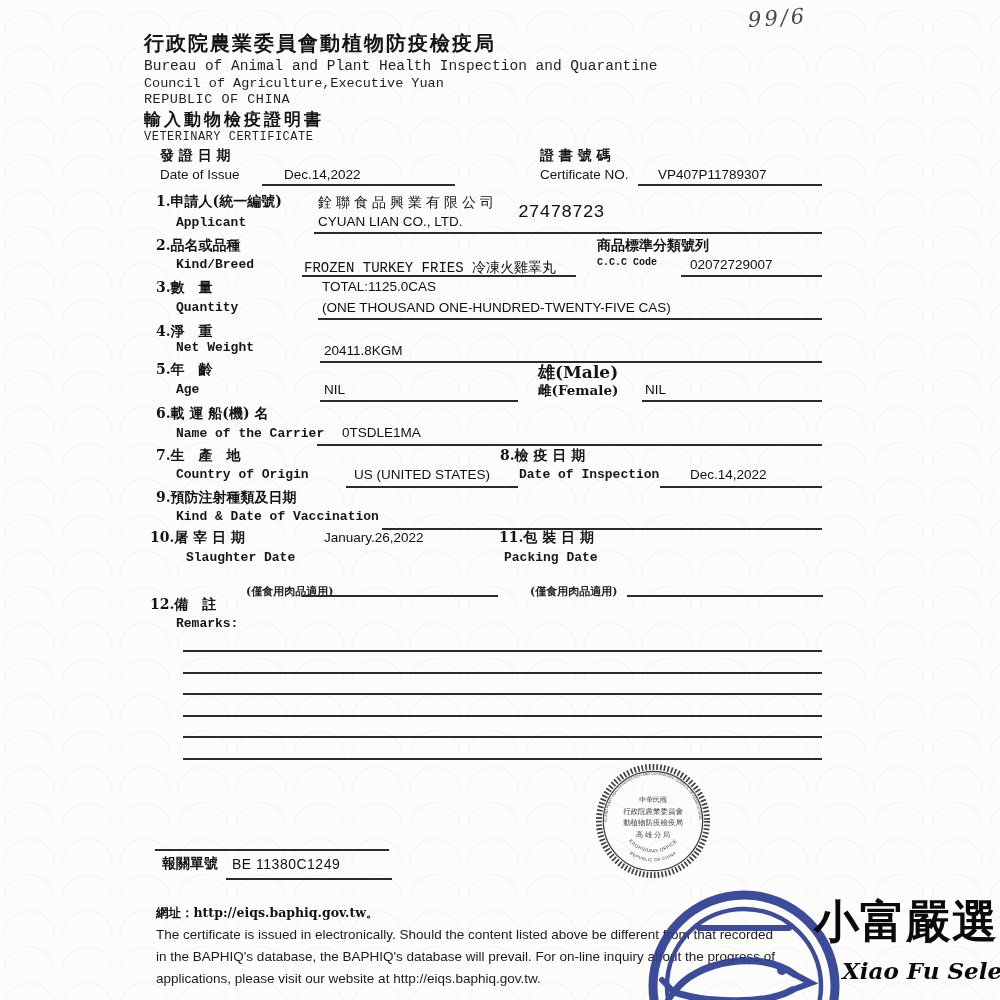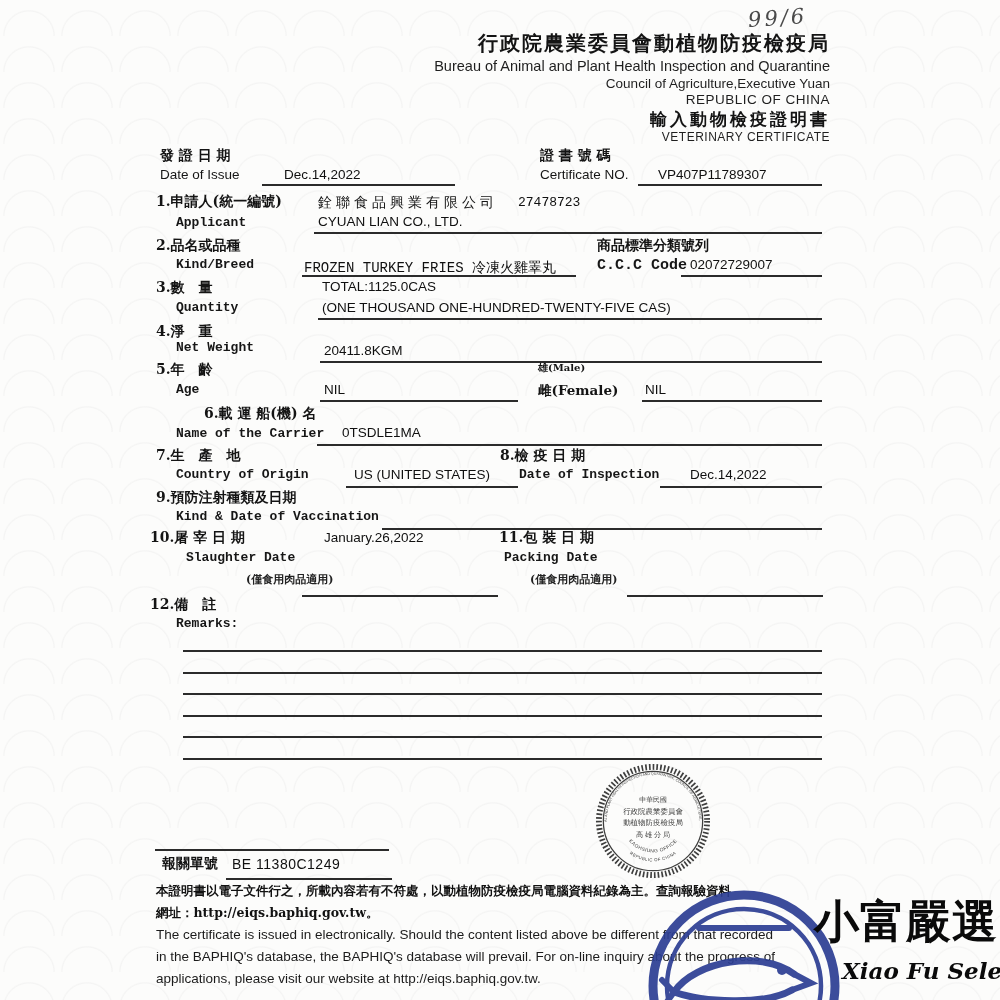--- a/index.html
+++ b/index.html
@@ -8,22 +8,22 @@
   .page::before{content:"";position:absolute;inset:0;pointer-events:none;
         background-image:radial-gradient(circle 26px at 50% 100%,transparent 24px,rgba(120,120,125,.06) 25px,transparent 26.5px);
         background-size:58px 36px;}
   .abs{position:absolute;white-space:nowrap;}
   .zh{font-family:"DejaVu Serif",serif;font-weight:700;font-size:14px;color:#141414;}
   .enlab{font-family:"Liberation Mono",monospace;font-weight:700;font-size:13px;color:#161616;}
   .slab{font-family:"Liberation Sans",sans-serif;font-size:13.5px;color:#161616;}
   .val{font-family:"Liberation Sans",sans-serif;font-size:13.5px;color:#101010;}
   .valmono{font-family:"Liberation Mono",monospace;font-size:14px;color:#101010;}
   .hline{position:absolute;height:1.6px;background:#2b2b2b;}
-  .hdr{left:150px;width:680px;text-align:right;}
-  .note{font-family:"DejaVu Serif",serif;font-weight:700;font-size:11px;color:#222;}
+  .hdr{left:144px;width:680px;text-align:left;font-family:Liberation Mono, monospace;}
+  .note{font-family:"DejaVu Serif",serif;font-weight:700;font-size:11px;color:#222;margin-top:12px;}
   .footzh{font-family:"DejaVu Serif",serif;font-weight:700;font-size:12.5px;color:#111;}
   .footen{font-family:"Liberation Sans",sans-serif;font-size:13.5px;color:#1b1b1b;}
 </style>
 </head>
 <body>
 
 <div class="page">
 
   <div class="abs" style="left:748px;top:6px;font-family:'DejaVu Serif',serif;font-style:italic;font-size:21px;color:#4a4a4a;transform:rotate(-4deg);letter-spacing:3px;">99/6</div>
 
@@ -39,55 +39,55 @@
   <div class="abs val" style="left:284px;top:167px;">Dec.14,2022</div>
   <div class="hline" style="left:262px;top:184px;width:193px;"></div>
 
   <div class="abs zh" style="left:540px;top:147px;">證 書 號 碼</div>
   <div class="abs slab" style="left:540px;top:167px;">Certificate NO.</div>
   <div class="abs val" style="left:658px;top:167px;">VP407P11789307</div>
   <div class="hline" style="left:638px;top:184px;width:184px;"></div>
 
   <div class="abs zh" style="left:156px;top:193px;">1.申請人(統一編號)</div>
   <div class="abs zh" style="left:318px;top:194px;font-weight:400;letter-spacing:4px;">銓聯食品興業有限公司</div>
-  <div class="abs valmono" style="left:518px;top:195px;font-size:13px;">27478723</div>
+  <div class="abs valmono" style="left:518px;top:202px;font-size:18px;">27478723</div>
   <div class="abs enlab" style="left:176px;top:215px;">Applicant</div>
   <div class="abs val" style="left:318px;top:214px;">CYUAN LIAN CO., LTD.</div>
   <div class="hline" style="left:314px;top:232px;width:508px;"></div>
 
   <div class="abs zh" style="left:156px;top:237px;">2.品名或品種</div>
   <div class="abs zh" style="left:597px;top:237px;">商品標準分類號列</div>
   <div class="abs enlab" style="left:176px;top:257px;">Kind/Breed</div>
   <div class="abs valmono" style="left:304px;top:259px;">FROZEN TURKEY FRIES 冷凍火雞睪丸</div>
   <div class="hline" style="left:302px;top:275px;width:274px;"></div>
-  <div class="abs enlab" style="left:597px;top:257px;font-size:15px;">C.C.C Code</div>
+  <div class="abs enlab" style="left:597px;top:257px;font-size:10px;">C.C.C Code</div>
   <div class="abs val" style="left:690px;top:257px;">02072729007</div>
   <div class="hline" style="left:681px;top:275px;width:141px;"></div>
 
   <div class="abs zh" style="left:156px;top:279px;">3.數　量</div>
   <div class="abs val" style="left:322px;top:279px;">TOTAL:1125.0CAS</div>
   <div class="abs enlab" style="left:176px;top:300px;">Quantity</div>
   <div class="abs val" style="left:322px;top:300px;">(ONE THOUSAND ONE-HUNDRED-TWENTY-FIVE CAS)</div>
   <div class="hline" style="left:318px;top:318px;width:504px;"></div>
 
   <div class="abs zh" style="left:156px;top:323px;">4.淨　重</div>
   <div class="abs enlab" style="left:176px;top:340px;">Net Weight</div>
   <div class="abs val" style="left:324px;top:343px;">20411.8KGM</div>
   <div class="hline" style="left:320px;top:361px;width:502px;"></div>
 
   <div class="abs zh" style="left:156px;top:361px;">5.年　齡</div>
-  <div class="abs zh" style="left:538px;top:361px;font-size:10px;">雄(Male)</div>
+  <div class="abs zh" style="left:538px;top:361px;font-size:17px;">雄(Male)</div>
   <div class="abs enlab" style="left:176px;top:382px;">Age</div>
   <div class="abs val" style="left:324px;top:382px;">NIL</div>
   <div class="hline" style="left:320px;top:400px;width:198px;"></div>
   <div class="abs zh" style="left:538px;top:382px;font-size:13.5px;">雌(Female)</div>
   <div class="abs val" style="left:645px;top:382px;">NIL</div>
   <div class="hline" style="left:642px;top:400px;width:180px;"></div>
 
-  <div class="abs zh" style="left:156px;top:405px;margin-left:48px;">6.載 運 船(機) 名</div>
+  <div class="abs zh" style="left:156px;top:405px;">6.載 運 船(機) 名</div>
   <div class="abs enlab" style="left:176px;top:426px;">Name of the Carrier</div>
   <div class="abs val" style="left:342px;top:425px;">0TSDLE1MA</div>
   <div class="hline" style="left:317px;top:444px;width:505px;"></div>
 
   <div class="abs zh" style="left:156px;top:447px;">7.生　產　地</div>
   <div class="abs zh" style="left:500px;top:447px;">8.檢 疫 日 期</div>
   <div class="abs enlab" style="left:176px;top:467px;">Country of Origin</div>
   <div class="abs val" style="left:354px;top:467px;">US (UNITED STATES)</div>
   <div class="hline" style="left:346px;top:486px;width:172px;"></div>
   <div class="abs enlab" style="left:519px;top:467px;">Date of Inspection</div>
@@ -140,21 +140,20 @@
     <text x="60" y="52.5" text-anchor="middle" font-size="7.6" fill="#2b2b2b">行政院農業委員會</text>
     <text x="60" y="64" text-anchor="middle" font-size="7.6" fill="#2b2b2b">動植物防疫檢疫局</text>
     <text x="60" y="76" text-anchor="middle" font-size="7.2" fill="#2b2b2b">高 雄 分 局</text>
   </svg>
 
   <div class="hline" style="left:155px;top:849px;width:234px;"></div>
   <div class="abs zh" style="left:162px;top:855px;">報關單號</div>
   <div class="abs val" style="left:232px;top:856px;font-size:14px;letter-spacing:.5px;">BE 11380C1249</div>
   <div class="hline" style="left:226px;top:878px;width:166px;"></div>
 
-  <div class="abs footzh" style="left:156px;top:883px;">本證明書以電子文件行之，所載內容若有不符處，以動植物防疫檢疫局電腦資料紀錄為主。查詢報驗資料</div>
   <div class="abs footzh" style="left:156px;top:905px;">網址：http://eiqs.baphiq.gov.tw。</div>
   <div class="abs footen" style="left:156px;top:927px;">The certificate is issued in electronically. Should the content listed above be different from that recorded</div>
   <div class="abs footen" style="left:156px;top:949px;">in the BAPHIQ's database, the BAPHIQ's database will prevail. For on-line inquiry about the progress of</div>
   <div class="abs footen" style="left:156px;top:971px;">applications, please visit our website at http://eiqs.baphiq.gov.tw.</div>
 
   <svg class="abs" style="left:644px;top:886px;opacity:.92;z-index:6;" width="200" height="200" viewBox="0 0 200 200">
     <g fill="none" stroke="#2c3e93" stroke-linecap="round">
       <circle cx="100" cy="100" r="91" stroke-width="9"></circle>
       <circle cx="100" cy="100" r="77" stroke-width="4.5"></circle>
       <line x1="55" y1="42" x2="145" y2="42" stroke-width="6"></line>

